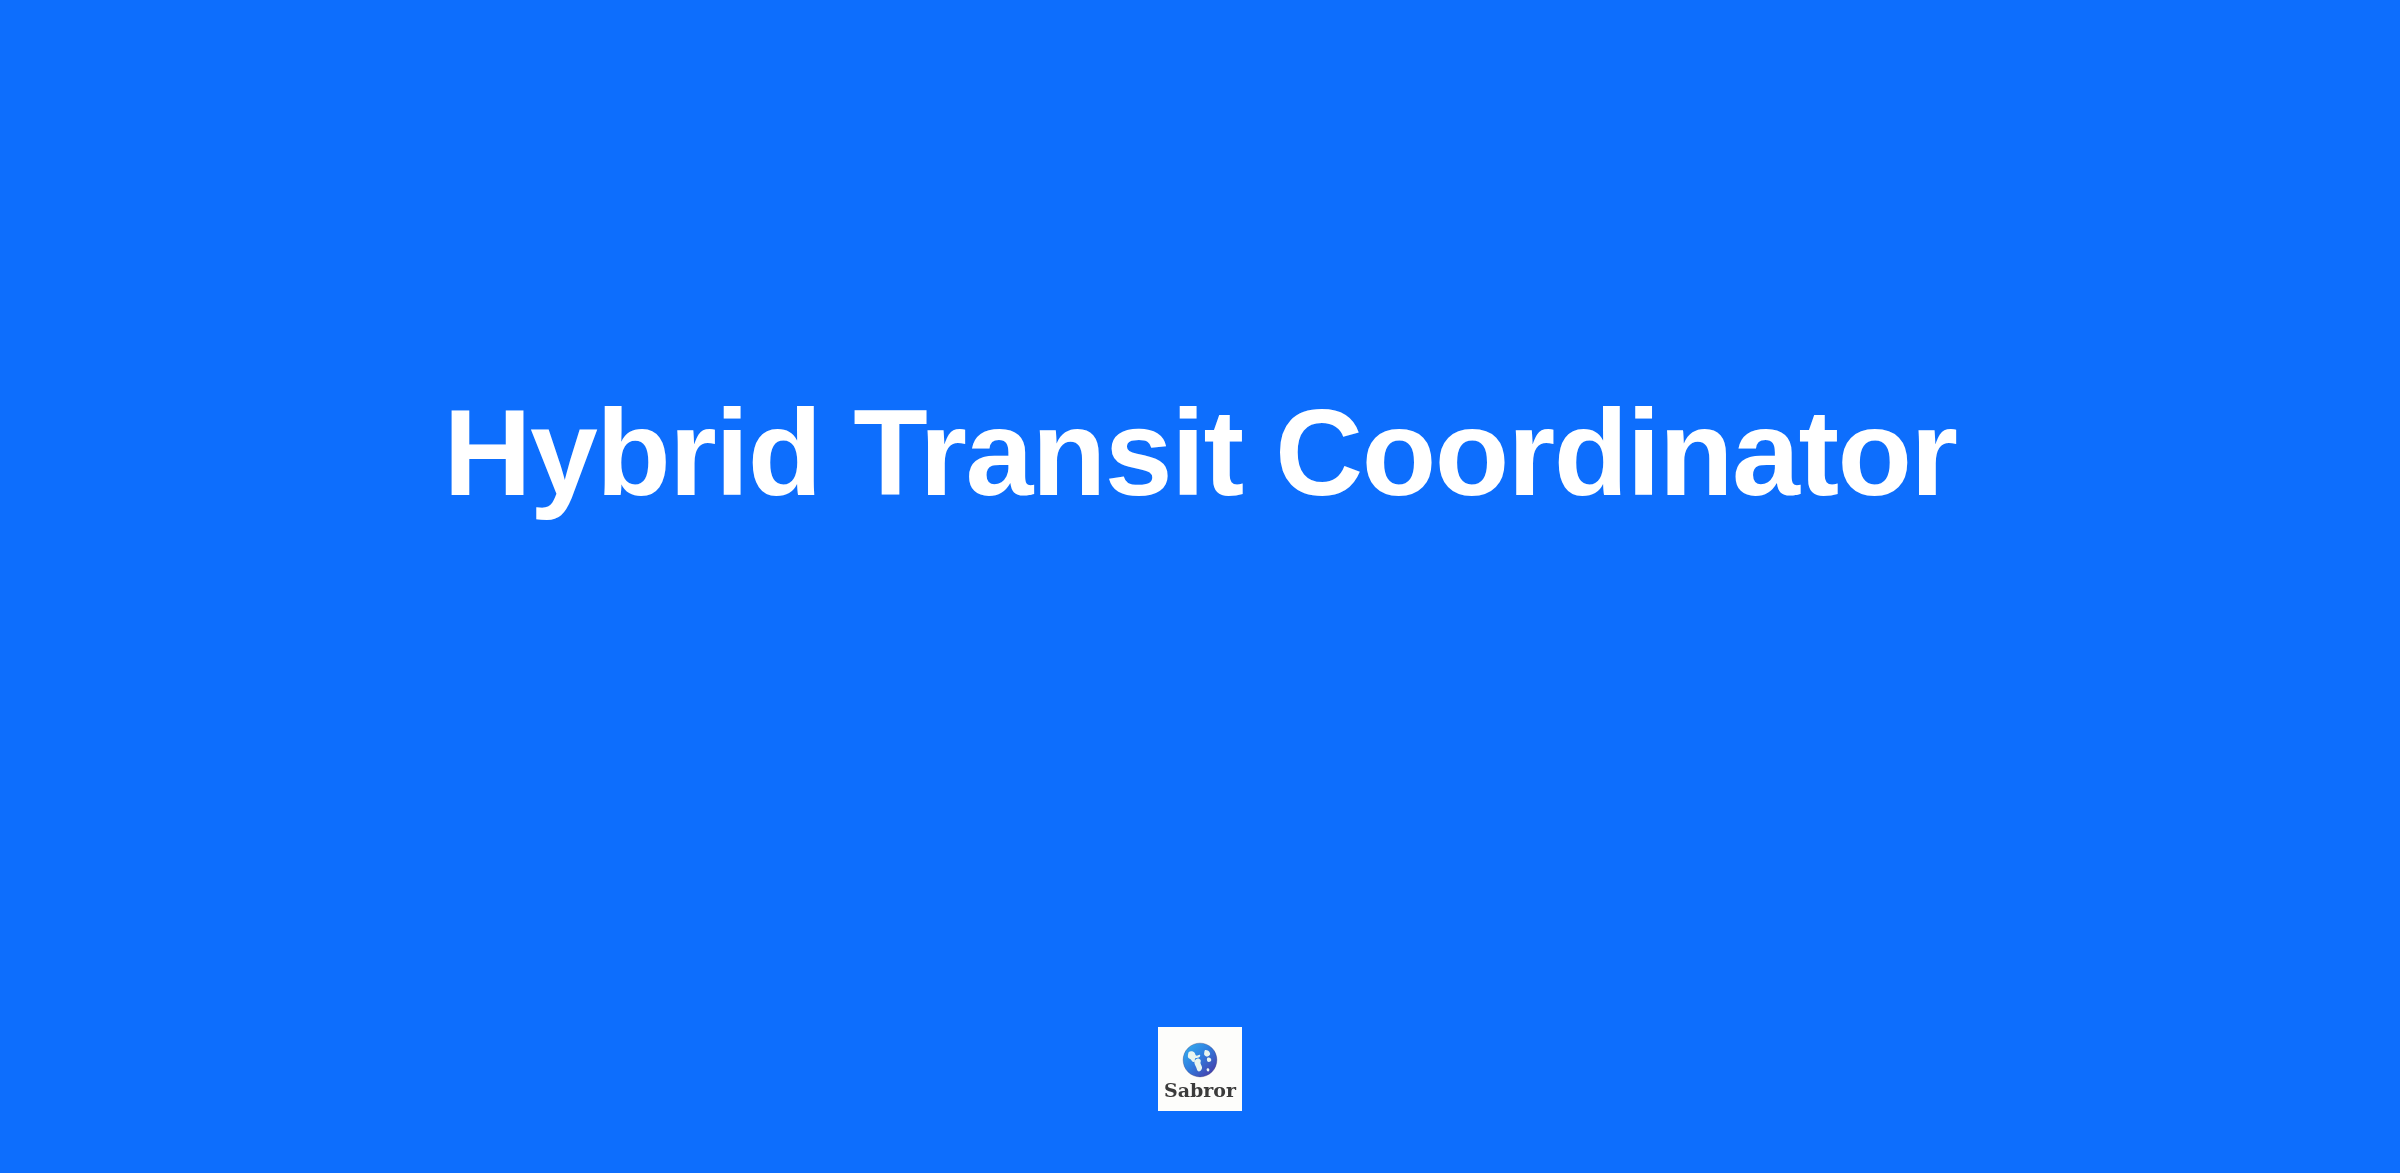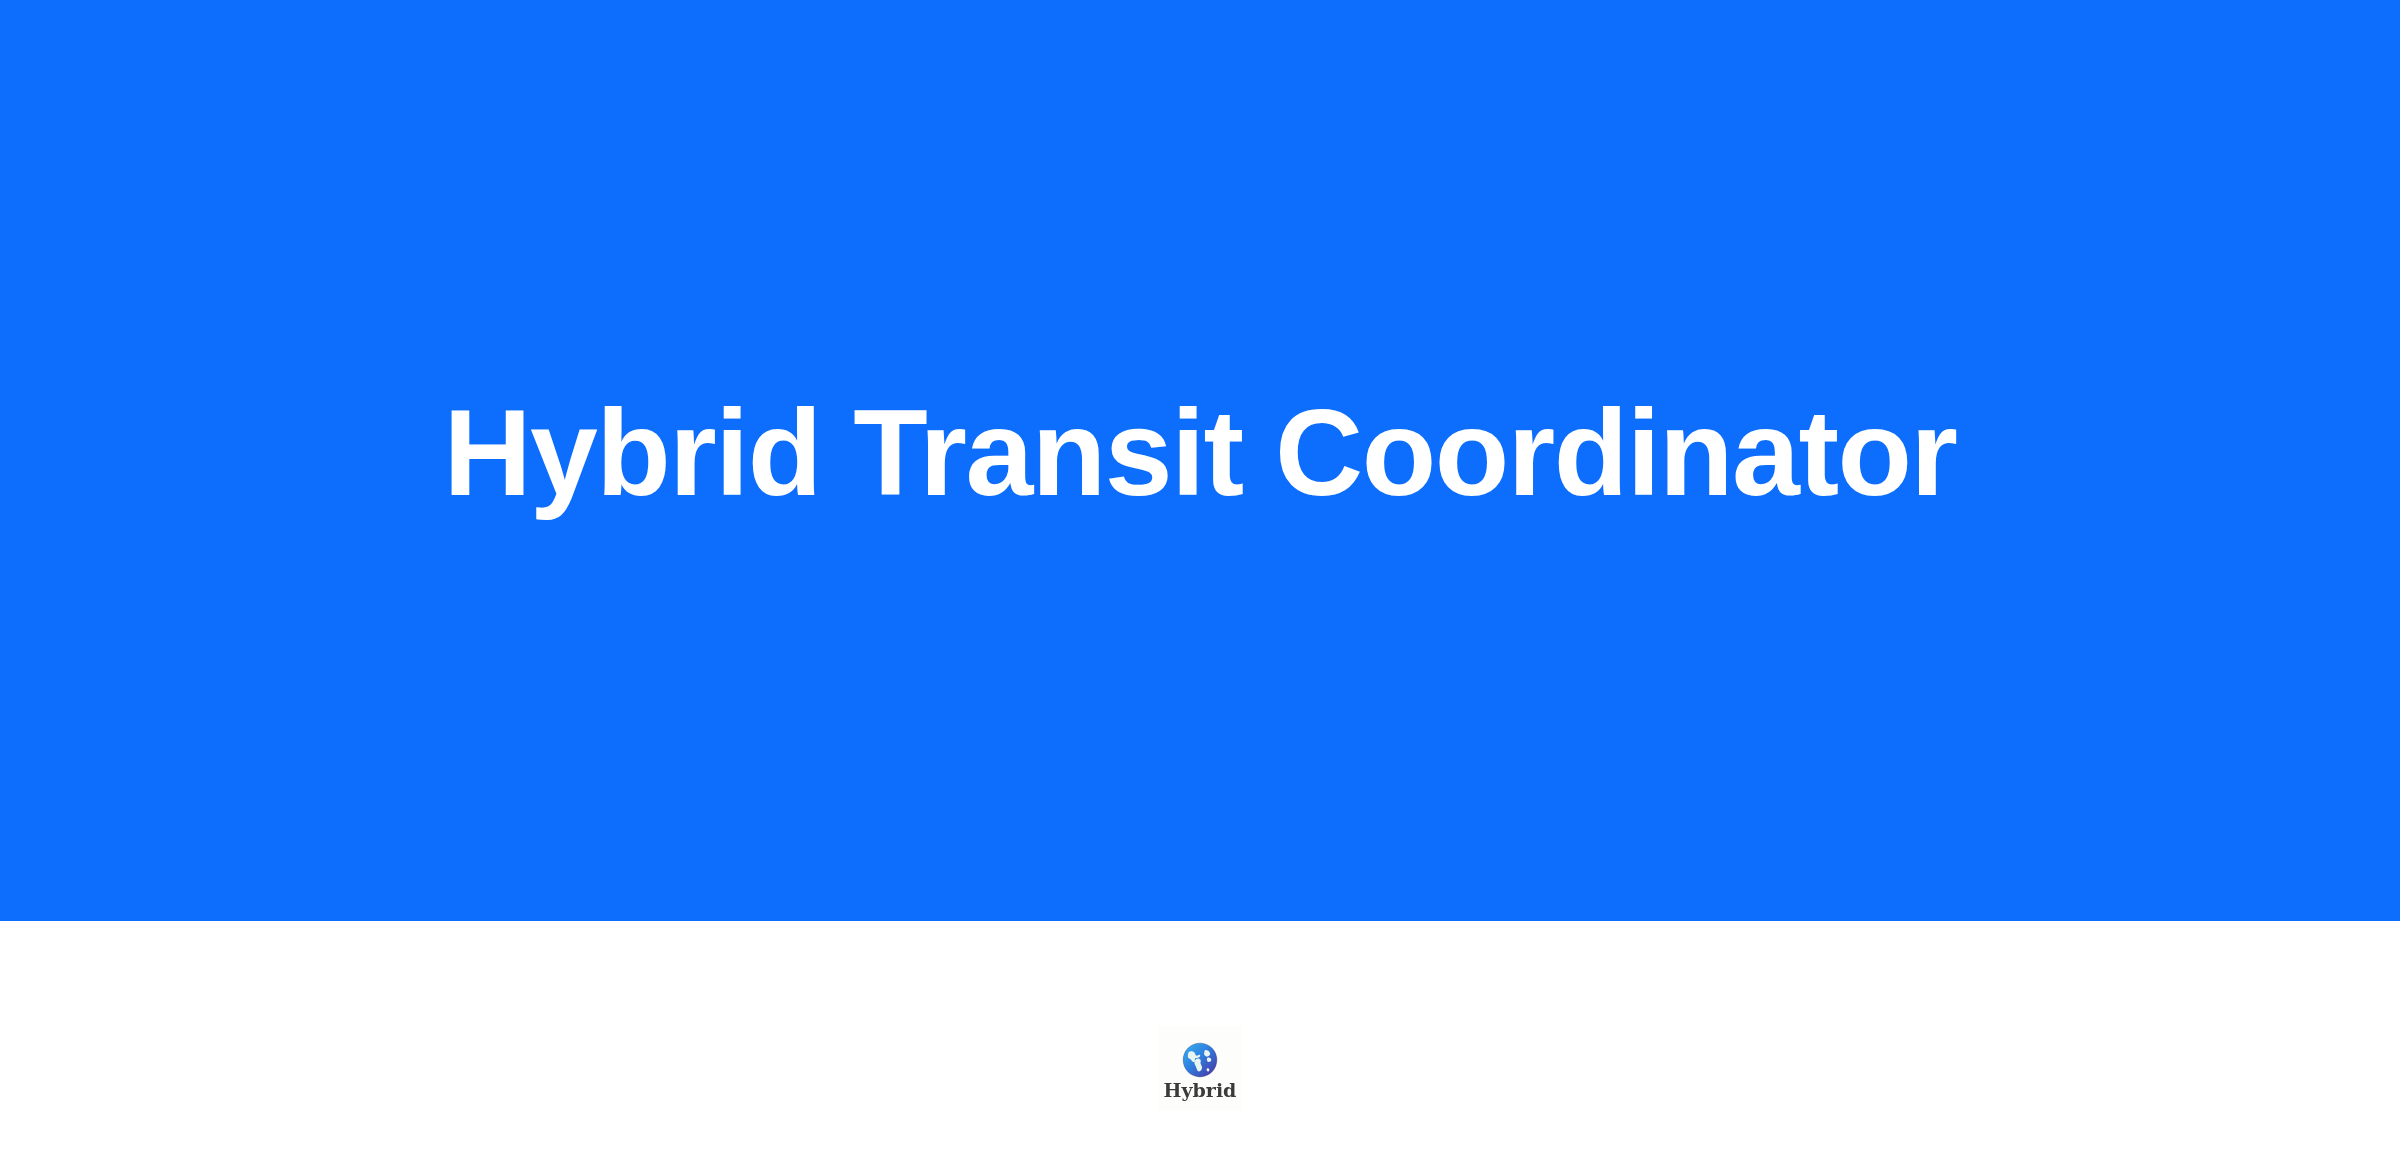--- a/index.html
+++ b/index.html
@@ -14,21 +14,21 @@
     overflow: hidden;
     font-family: "Liberation Sans", sans-serif;
     -webkit-font-smoothing: antialiased;
   }
 
   
   .hero {
     position: relative;
     box-sizing: border-box;
     width: 2400px;
-    height: 921px;
+    height: 1173px;
     background: #0d6efd;
     display: flex;
     flex-direction: column;
     align-items: center;
     justify-content: flex-start;
   }
 
   
   .headline-block {
     position: absolute;
@@ -128,16 +128,16 @@
           <path d="M27 30c2-1 5 0 6 2 1 2-1 4 0 6 1 3 3 5 2 8-1 3-4 5-6 4-2-1-2-4-3-6-1-3-3-5-3-8 0-3 2-5 4-6z"></path>
 
           <path d="M41 16c3 0 6 2 7 5 1 2-1 4-3 5-2 1-5 0-6-2-1-2 0-4 0-5 0-2 1-3 2-3z"></path>
           <path d="M46 28c2 0 4 2 4 4 0 2-2 3-4 3-2 0-3-2-3-4 0-2 1-3 3-3z"></path>
 
           <path d="M44 45c2 0 3 1 3 3 0 2-2 3-3 2-2-1-2-5 0-5z"></path>
         </g>
         <circle cx="32" cy="32" r="27" fill="none" stroke="#2a2a6a" stroke-opacity="0.35" stroke-width="1.5"></circle>
       </svg>
     </span>
-    <span class="brand-logo-name">Hybrid</span>
+    <span class="brand-logo-name">Sabror</span>
   </div>
 
 </div>
 
 </body></html>

